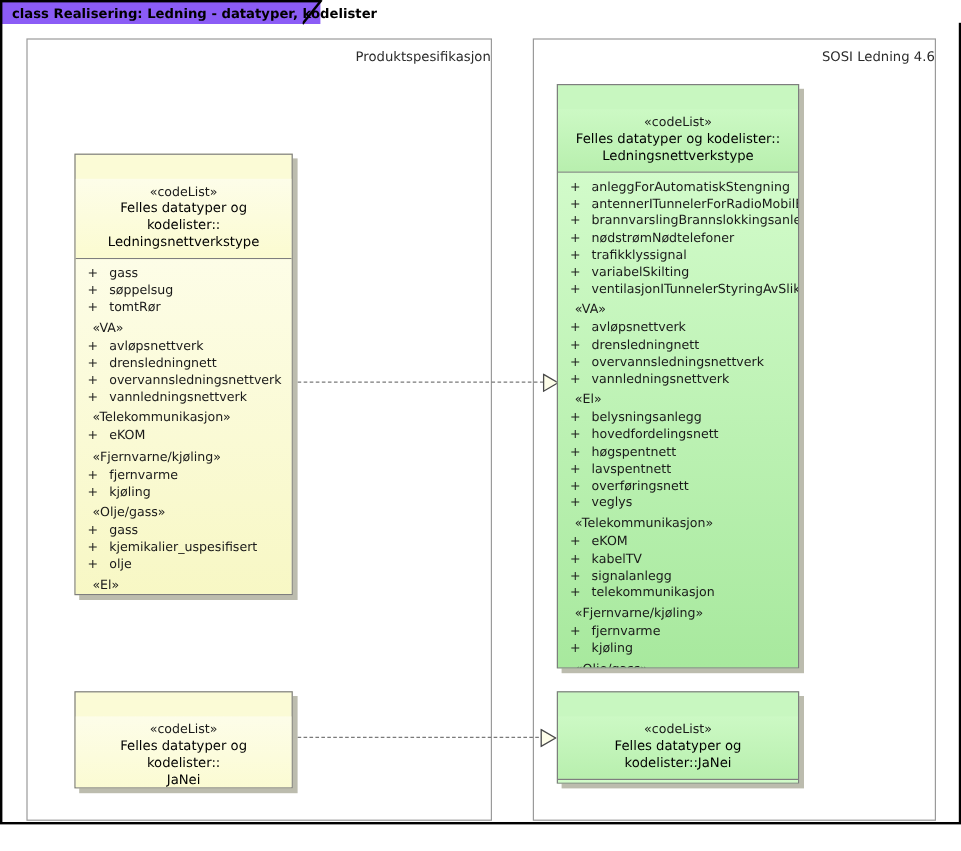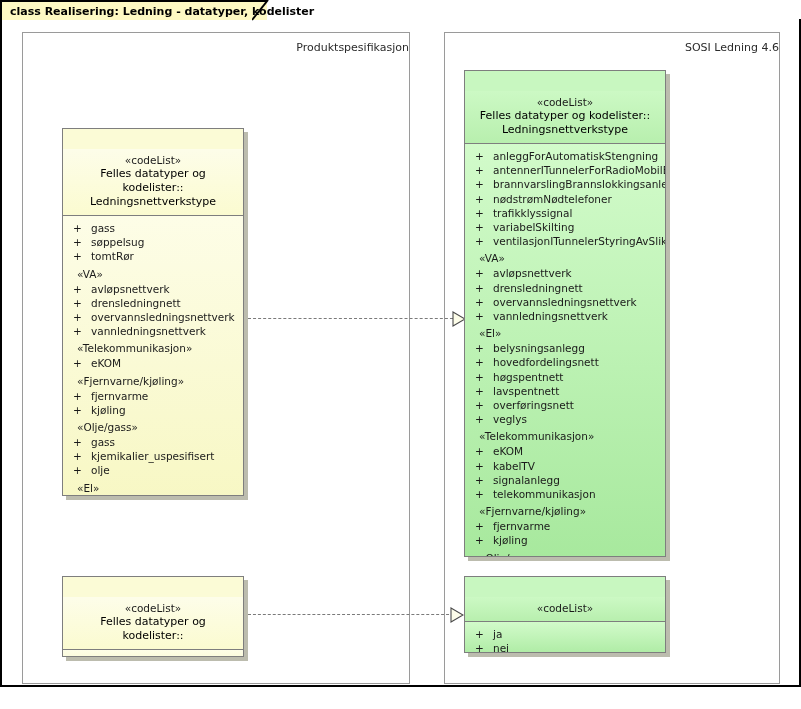--- a/index.html
+++ b/index.html
@@ -40,21 +40,21 @@
     background: #000000;
   }
   .frame-tab {
     position: absolute;
     left: 0px; top: 0px;
     height: 20px;
     width: 267px;
     box-sizing: border-box;
     border-top: 2px solid #000000;
     border-left: 2px solid #000000;
-    background: #fef9c3;
+    background: #8b5cf6;
   }
   .frame-tab-slant {
     position: absolute;
     left: 252px; top: 0px;
     width: 22px; height: 21px;
     overflow: hidden;
   }
   .frame-tab-label {
     position: absolute;
     left: 8px; top: 3px;
@@ -291,32 +291,34 @@
         </div>
     </div>
   </div>
 
   <div class="uml-class klass-yellow" style="left:62px; top:576px; width:182px; height:81px;">
     <div class="uml-shadow"></div>
     <div class="uml-body">
       <div class="uml-head">
         <div class="uml-stereo">«codeList»</div>
         <div class="uml-name">Felles datatyper og kodelister::</div>
+        <div class="uml-name">JaNei</div>
       </div>
       <div class="uml-attrs">
           <div class="attr-row"><span class="attr-vis">+</span><span>ja</span></div>
         </div>
     </div>
   </div>
 
   <div class="uml-class klass-green" style="left:464px; top:576px; width:202px; height:77px;">
     <div class="uml-shadow"></div>
     <div class="uml-body">
       <div class="uml-head">
         <div class="uml-stereo">«codeList»</div>
+        <div class="uml-name">Felles datatyper og kodelister::JaNei</div>
 
       </div>
       <div class="uml-attrs">
           <div class="attr-row"><span class="attr-vis">+</span><span>ja</span></div>
           <div class="attr-row"><span class="attr-vis">+</span><span>nei</span></div>
         </div>
     </div>
   </div>
 
 </div>

